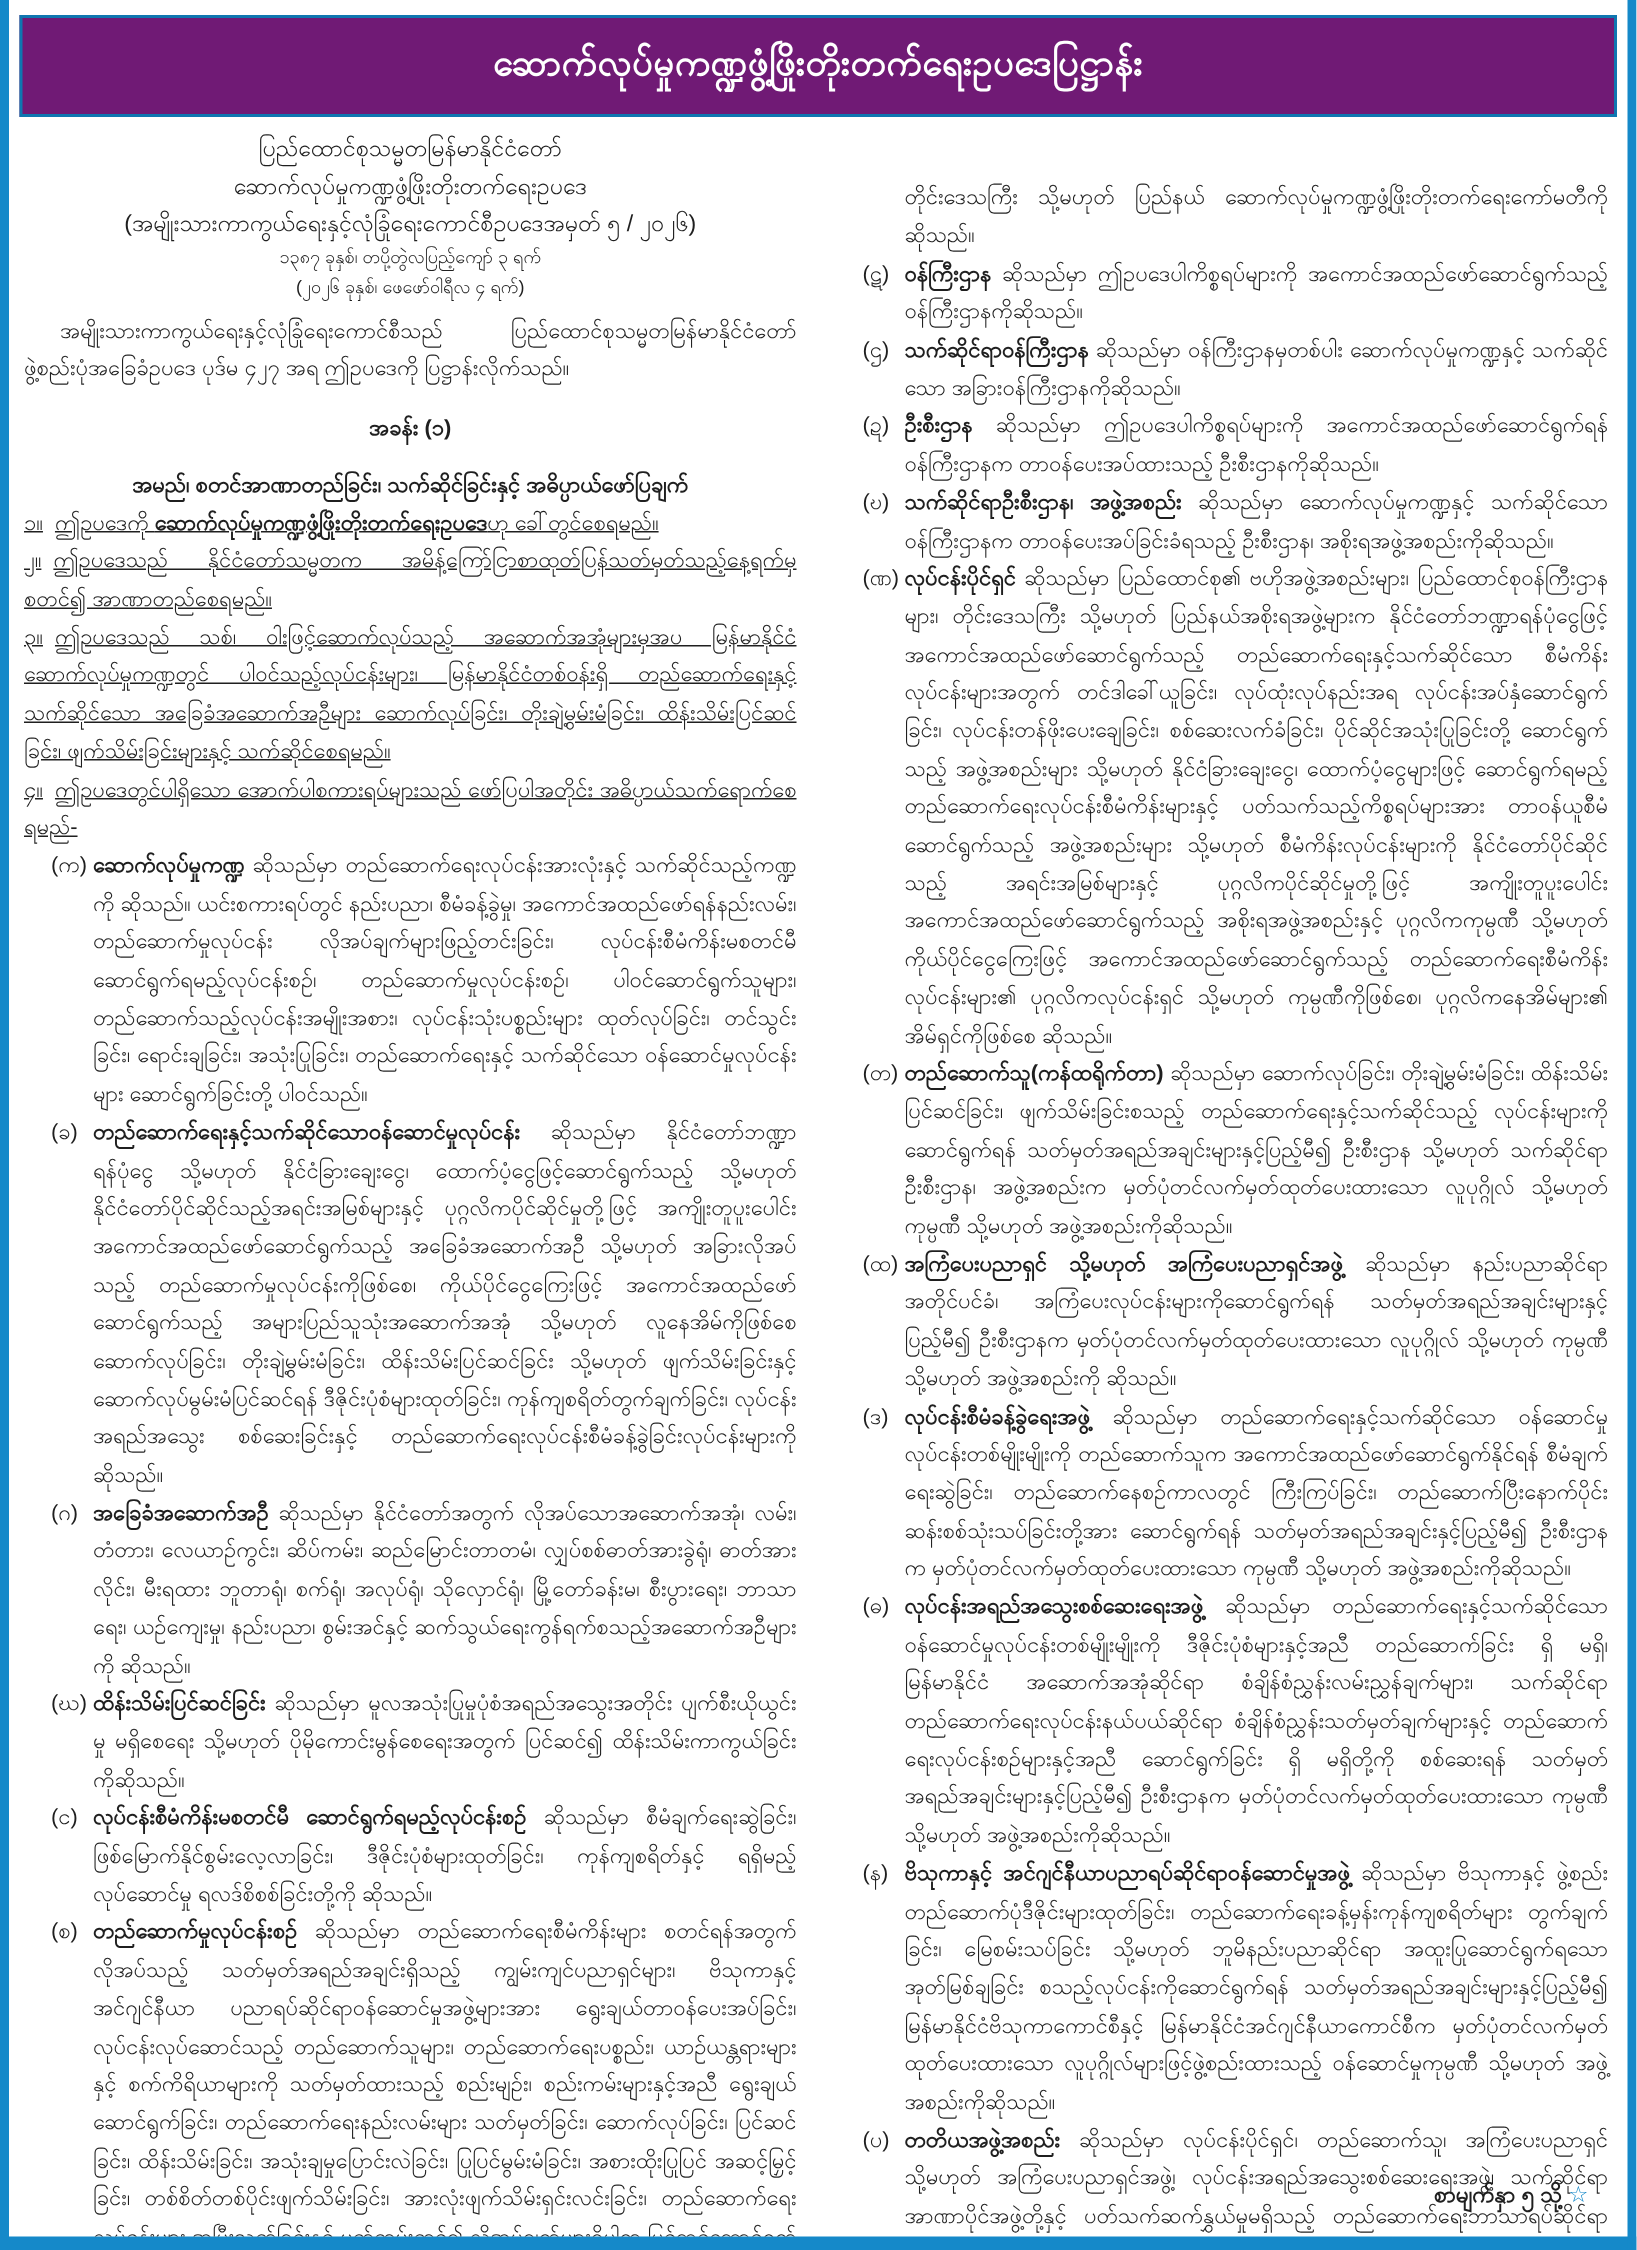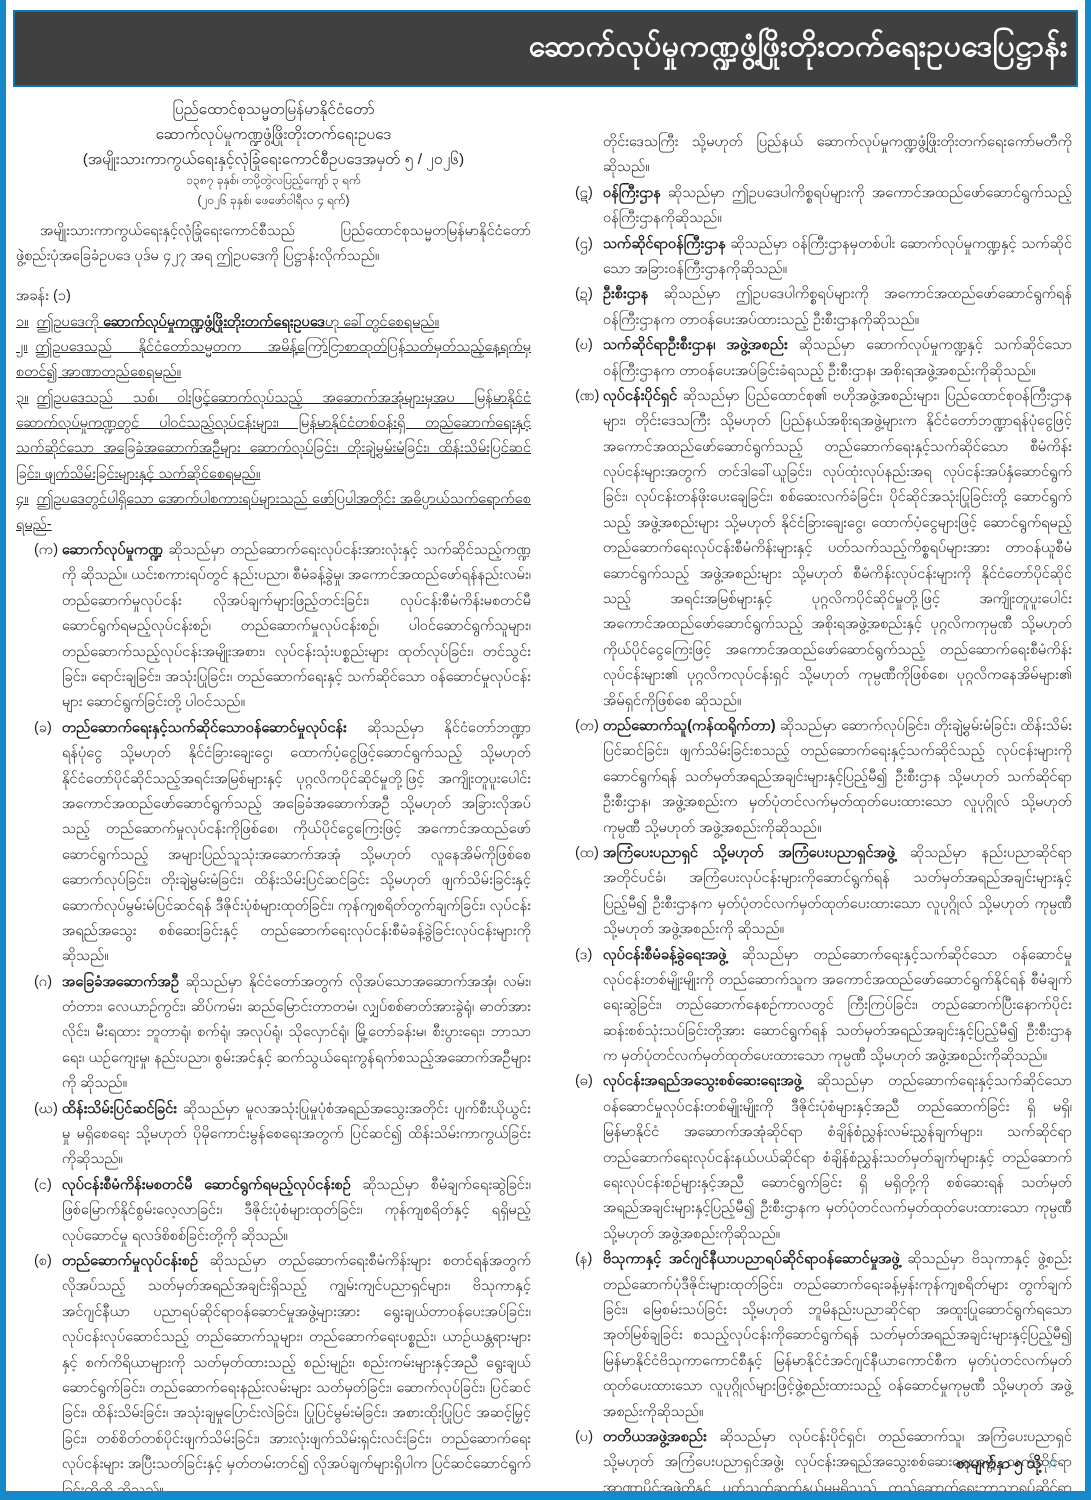--- a/index.html
+++ b/index.html
@@ -10,25 +10,25 @@
     box-sizing:border-box;
     border-left:6px solid #1589c9;
     border-right:6px solid #1589c9;
     border-bottom:9px solid #1589c9;
     overflow:hidden;
     font-family:"Liberation Sans","DejaVu Sans",sans-serif;
     color:#1f1f1f;
   }
   .banner{
     margin:10px 7px 6px 7px;
-    background:#404040;
+    background:#701a75;
     border:2px solid #0f76b0;
     color:#ffffff;
-    text-align:right;
-    font-size:30px;
+    text-align:center;
+    font-size:24px;
     font-weight:bold;
     padding:14px 8px;
     letter-spacing:.5px;
   }
   .columns{
     display:flex;
     gap:26px;
     padding:4px 10px 30px 10px;
     box-sizing:border-box;
   }
@@ -48,22 +48,22 @@
   .date-line{
     text-align:center;
     font-size:12px;
     line-height:1.6;
   }
   .preamble{
     margin-top:8px;
     text-indent:24px;
   }
   .chapter-number,.chapter-title{
-    text-align:left;
-    font-weight:normal;
+    text-align:center;
+    font-weight:bold;
     margin-top:12px;
   }
   .section-para{margin:0;text-decoration:underline;}
   .section-num{padding-right:8px;}
   .bold{font-weight:bold;}
   .def-item{display:flex;align-items:flex-start;}
   .def-label{flex:none;width:46px;padding-left:18px;box-sizing:border-box;}
   .def-body{flex:1;}
   .right-continuation{padding-left:46px;margin-top:32px;}
   .footer-note{
@@ -102,20 +102,21 @@
       <div>
 
           <div class="date-line">၁၃၈၇ ခုနှစ်၊ တပို့တွဲလပြည့်ကျော်  ၃  ရက်</div>
 
           <div class="date-line">(၂၀၂၆ ခုနှစ်၊ ဖေဖော်ဝါရီလ  ၄  ရက်)</div>
         </div>
 
       <p class="preamble">အမျိုးသားကာကွယ်ရေးနှင့်လုံခြုံရေးကောင်စီသည် ပြည်ထောင်စုသမ္မတမြန်မာနိုင်ငံတော် ဖွဲ့စည်းပုံအခြေခံဥပဒေ ပုဒ်မ ၄၂၇ အရ ဤဥပဒေကို ပြဋ္ဌာန်းလိုက်သည်။</p>
 
       <div class="chapter-number">အခန်း (၁)</div>
+      <div class="chapter-title">အမည်၊ စတင်အာဏာတည်ခြင်း၊ သက်ဆိုင်ခြင်းနှင့် အဓိပ္ပာယ်ဖော်ပြချက်</div>
 
       <div>
 
           <p class="section-para"><span class="section-num">၁။</span><span>ဤဥပဒေကို </span><span class="bold">ဆောက်လုပ်မှုကဏ္ဍဖွံ့ဖြိုးတိုးတက်ရေးဥပဒေ</span><span>ဟု ခေါ်တွင်စေရမည်။</span></p>
 
           <p class="section-para"><span class="section-num">၂။</span><span>ဤဥပဒေသည် နိုင်ငံတော်သမ္မတက အမိန့်ကြော်ငြာစာထုတ်ပြန်သတ်မှတ်သည့်နေ့ရက်မှ စတင်၍ အာဏာတည်စေရမည်။</span><span class="bold"></span><span></span></p>
 
           <p class="section-para"><span class="section-num">၃။</span><span>ဤဥပဒေသည် သစ်၊ ဝါးဖြင့်ဆောက်လုပ်သည့် အဆောက်အအုံများမှအပ မြန်မာနိုင်ငံဆောက်လုပ်မှုကဏ္ဍတွင် ပါဝင်သည့်လုပ်ငန်းများ၊ မြန်မာနိုင်ငံတစ်ဝန်းရှိ တည်ဆောက်ရေးနှင့် သက်ဆိုင်သော အခြေခံအဆောက်အဦများ ဆောက်လုပ်ခြင်း၊ တိုးချဲ့မွမ်းမံခြင်း၊ ထိန်းသိမ်းပြင်ဆင်ခြင်း၊ ဖျက်သိမ်းခြင်းများနှင့် သက်ဆိုင်စေရမည်။</span><span class="bold"></span><span></span></p>
 
           <p class="section-para"><span class="section-num">၄။</span><span>ဤဥပဒေတွင်ပါရှိသော အောက်ပါစကားရပ်များသည် ဖော်ပြပါအတိုင်း အဓိပ္ပာယ်သက်ရောက်စေရမည်-</span><span class="bold"></span><span></span></p>

